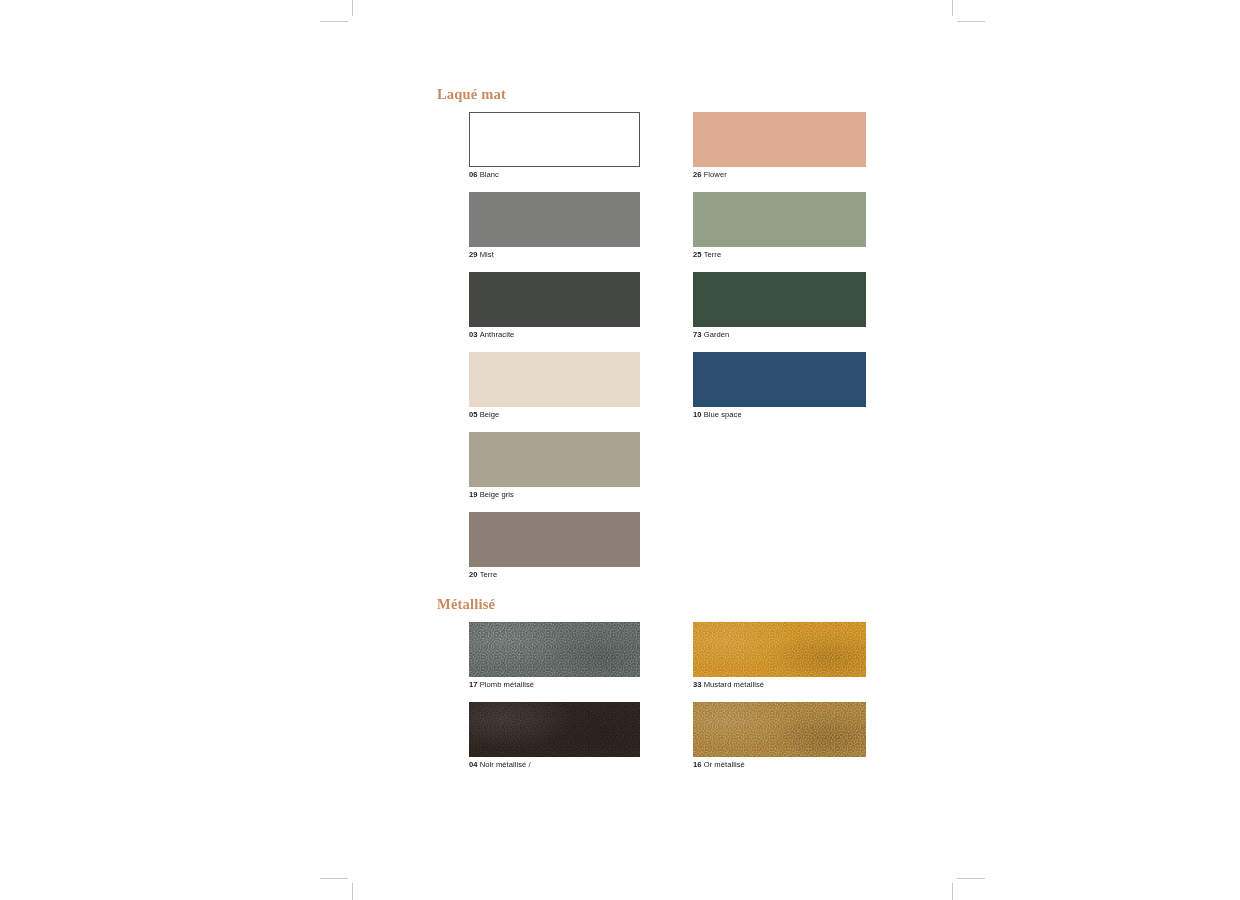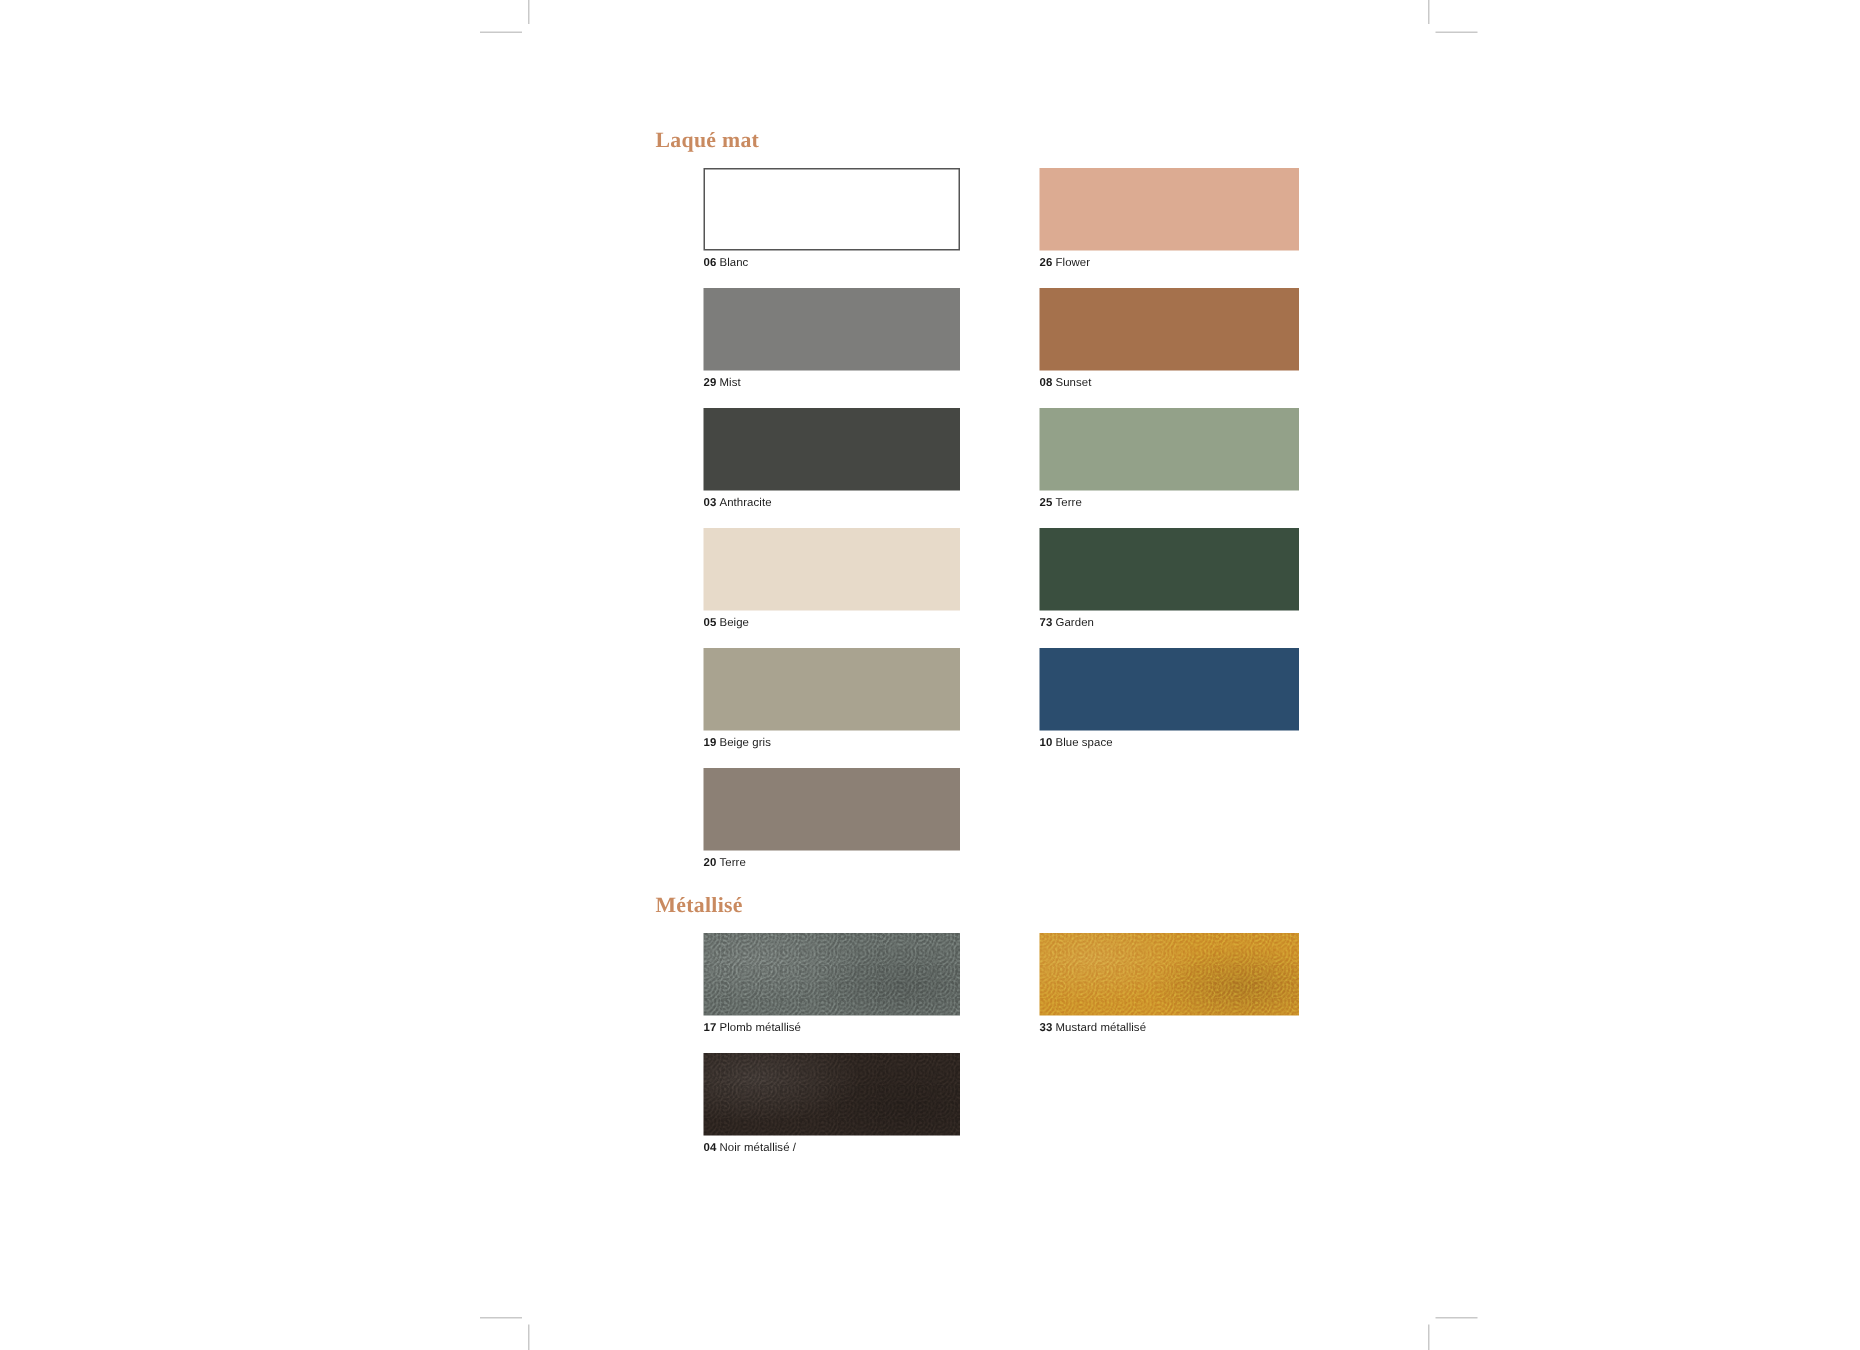--- a/index.html
+++ b/index.html
@@ -174,24 +174,20 @@
             <div class="swatch" style="background: rgb(140, 128, 117);"></div>
             <div class="swatch-label"><span class="code">20</span> <span class="name">Terre</span></div>
           </div>
         </div>
       <div class="column" id="col-laque-right" style="left:224px; width:205px;">
           <div class="swatch-cell">
             <div class="swatch" style="background: rgb(220, 171, 146);"></div>
             <div class="swatch-label"><span class="code">26</span> <span class="name">Flower</span></div>
           </div>
           <div class="swatch-cell">
-            <div class="swatch" style="background: rgb(165, 113, 76);"></div>
-            <div class="swatch-label"><span class="code">08</span> <span class="name">Sunset</span></div>
-          </div>
-          <div class="swatch-cell">
             <div class="swatch" style="background: rgb(147, 161, 137);"></div>
             <div class="swatch-label"><span class="code">25</span> <span class="name">Terre</span></div>
           </div>
           <div class="swatch-cell">
             <div class="swatch" style="background: rgb(58, 79, 63);"></div>
             <div class="swatch-label"><span class="code">73</span> <span class="name">Garden</span></div>
           </div>
           <div class="swatch-cell">
             <div class="swatch" style="background: rgb(43, 77, 110);"></div>
             <div class="swatch-label"><span class="code">10</span> <span class="name">Blue space</span></div>
@@ -211,17 +207,21 @@
           <div class="swatch-cell">
             <div class="swatch metallic" style="background: rgb(48, 39, 34);"></div>
             <div class="swatch-label"><span class="code">04</span> <span class="name">Noir métallisé /</span></div>
           </div>
         </div>
       <div class="column" id="col-metal-right" style="left:224px; width:205px;">
           <div class="swatch-cell">
             <div class="swatch metallic" style="background: rgb(209, 154, 46);"></div>
             <div class="swatch-label"><span class="code">33</span> <span class="name">Mustard métallisé</span></div>
           </div>
+          <div class="swatch-cell">
+            <div class="swatch metallic" style="background: rgb(176, 139, 69);"></div>
+            <div class="swatch-label"><span class="code">16</span> <span class="name">Or métallisé</span></div>
+          </div>
         </div>
     </div>
   </div>
 
 </div>
 
 </body></html>

